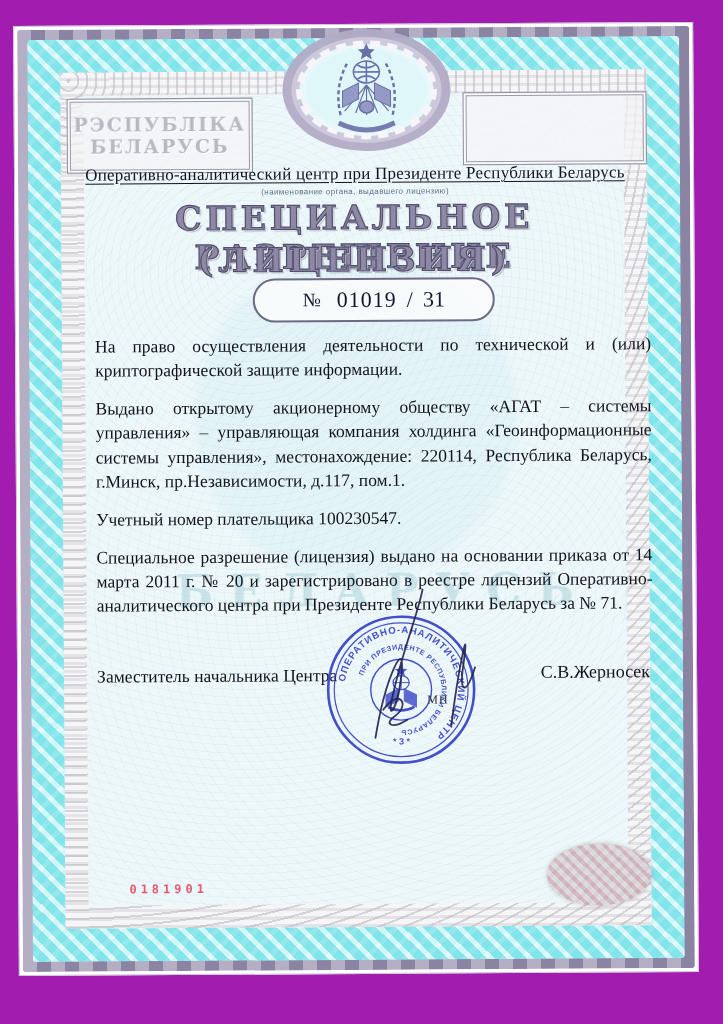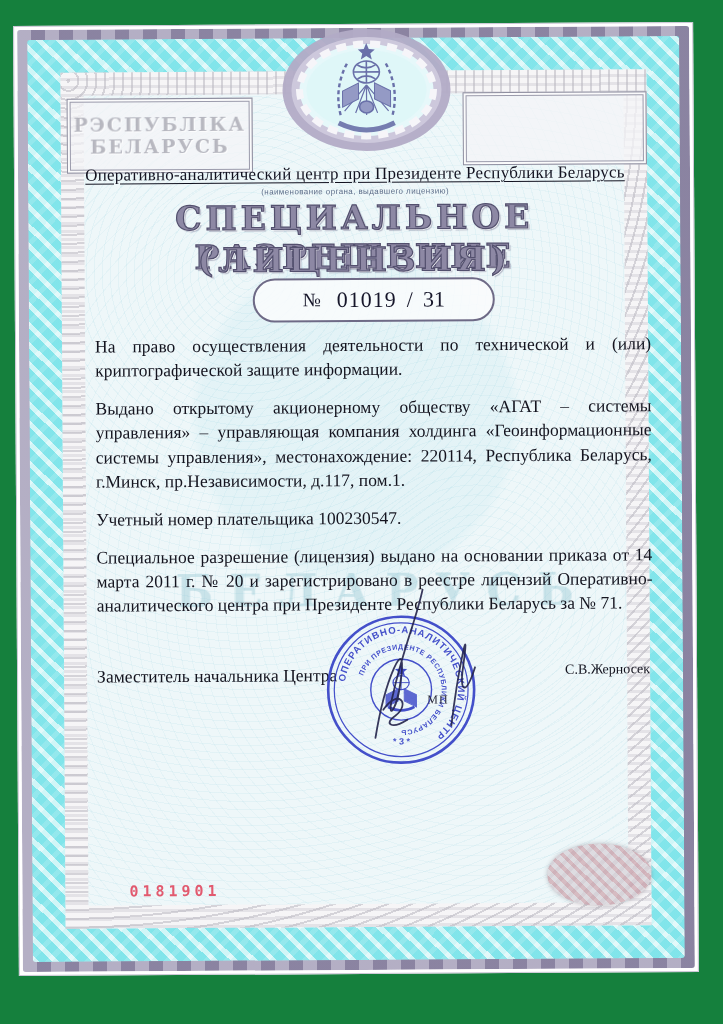--- a/index.html
+++ b/index.html
@@ -1,18 +1,18 @@
 <!DOCTYPE html>
 <html><head>
 <meta charset="utf-8">
 <style>
   html,body{margin:0;padding:0;}
   body{width:723px;height:1024px;background:#fcfcfc;overflow:hidden;
        font-family:"Liberation Serif",serif;}
-  .page{position:relative;width:723px;height:1024px;background:#15803d;}
+  .page{position:relative;width:723px;height:1024px;background:#a21caf;}
 
   
   .cert{position:absolute;left:16px;top:24px;width:678px;height:948px;
         transform:rotate(-0.35deg);background:#fff;border:1px solid #cac7d5;}
   .band-purple{position:absolute;inset:3px;background:#9b94b1;
         background-image:repeating-linear-gradient(90deg,rgba(255,255,255,.25) 0 14px,rgba(90,82,115,.25) 14px 28px);
         border-radius:3px;}
   .band-cyan{position:absolute;inset:13px;background:#9fe9ec;
         background-image:
           repeating-linear-gradient(45deg,rgba(255,255,255,.55) 0 5px,rgba(110,225,232,.55) 5px 14px),
@@ -73,30 +73,30 @@
   .bodytext p{margin:0 0 14px 0;font-size:17.5px;line-height:1.38;color:#14141f;
         text-align:justify;}
 
   
   .wm-big{position:absolute;left:158px;top:540px;font-family:"DejaVu Serif",serif;
         font-weight:bold;font-size:44px;letter-spacing:16px;color:rgba(125,185,200,.33);
         filter:blur(.6px);}
 
   
   .sig-role{position:absolute;left:79px;top:640px;font-size:17.5px;color:#14141f;}
-  .sig-name{position:absolute;right:46px;top:638px;font-size:14px;color:#14141f;}
+  .sig-name{position:absolute;right:46px;top:638px;font-size:18px;color:#14141f;}
 
   
   .stamp{position:absolute;left:307px;top:589px;width:152px;height:152px;opacity:.88;}
   .mp{position:absolute;left:409px;top:668px;font-size:12px;color:#2b2b3c;letter-spacing:1px;}
   .handsign{position:absolute;left:295px;top:545px;width:230px;height:200px;pointer-events:none;}
 
   
   .serial{position:absolute;left:110px;top:856px;font-family:"DejaVu Sans Mono",monospace;
-        font-size:15px;font-weight:600;color:#e25a6f;letter-spacing:4px;}
+        font-size:12px;font-weight:600;color:#e25a6f;letter-spacing:4px;}
   .holo{position:absolute;left:528px;top:820px;width:104px;height:62px;border-radius:50%;
         background-color:#ccc5c9;opacity:.85;
         background-image:
           repeating-linear-gradient(45deg,rgba(205,150,160,.55) 0 4px,rgba(222,220,226,.55) 4px 9px),
           repeating-linear-gradient(-45deg,rgba(190,170,185,.4) 0 4px,rgba(235,232,236,.4) 4px 9px);
         box-shadow:0 0 4px rgba(120,110,120,.5);}
 </style>
 </head>
 <body>
 

